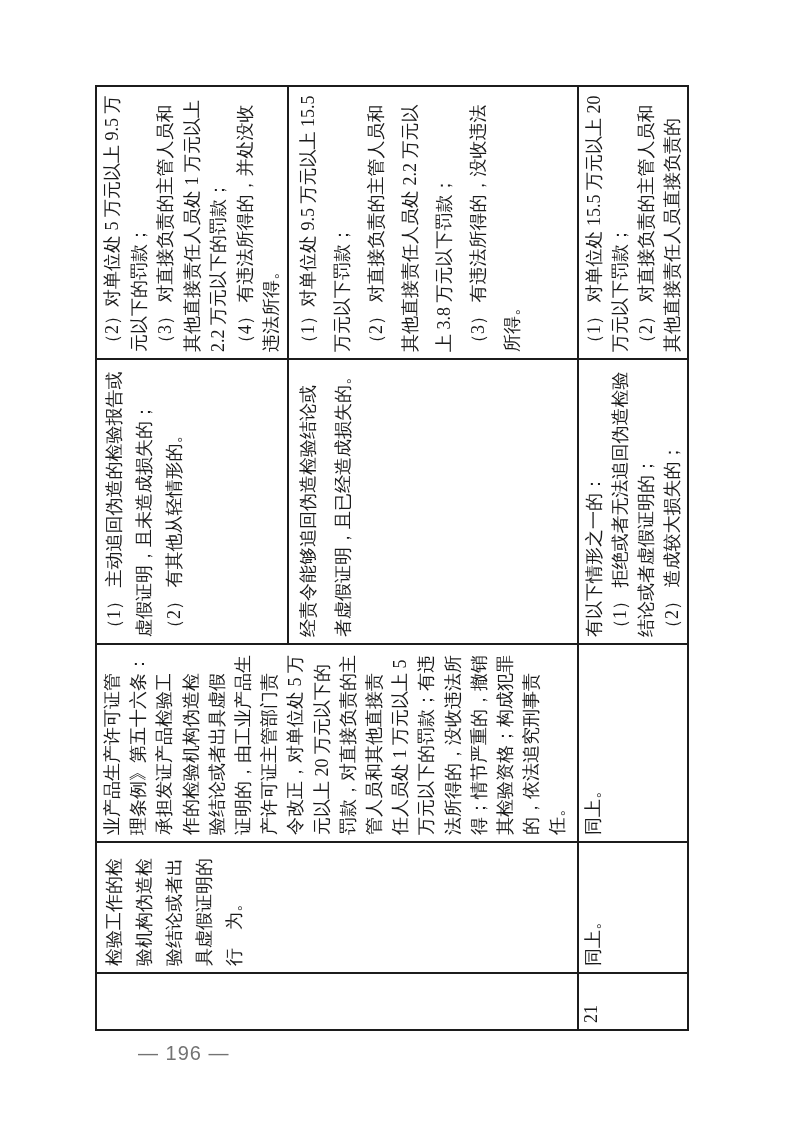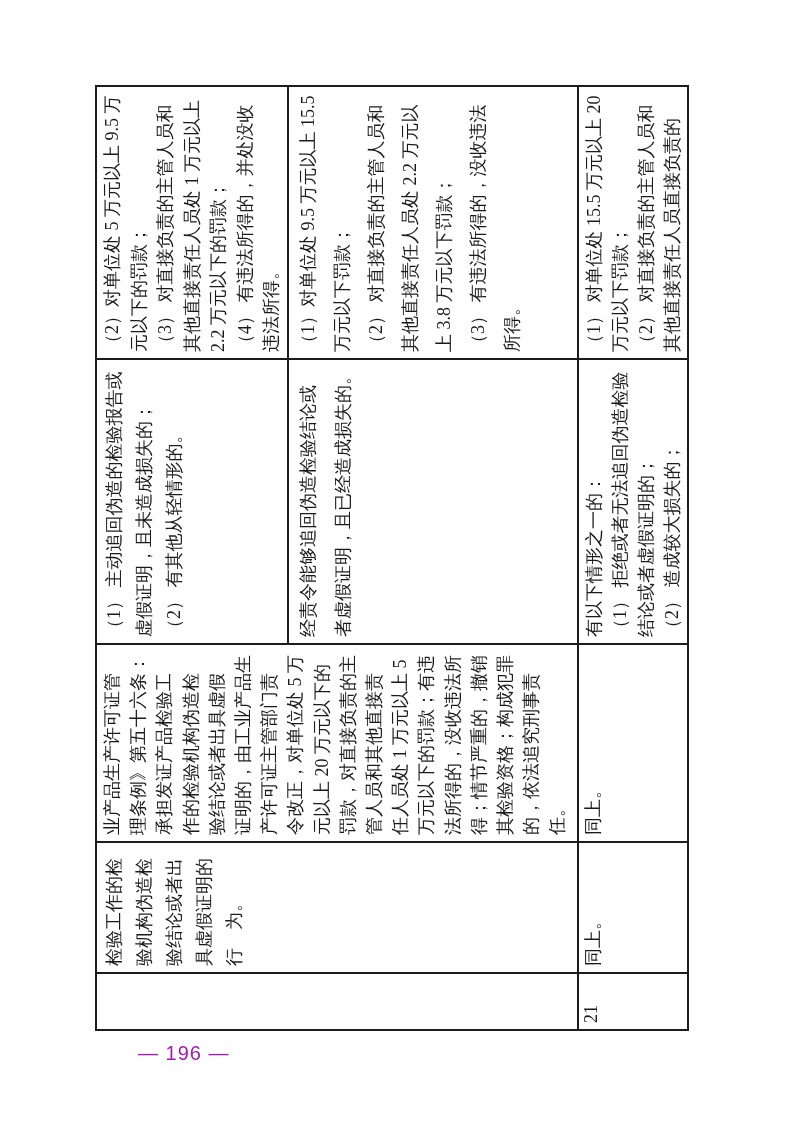--- a/index.html
+++ b/index.html
@@ -40,21 +40,21 @@
   td.c-circ1{line-height:30px;padding-top:4px;}
   td.c-pen1{line-height:26.5px;padding-top:3px;}
   td.c-circ2{line-height:35px;vertical-align:middle;}
   td.c-pen2{line-height:34px;vertical-align:middle;}
   td.c-circ3{line-height:26px;padding-top:2px;}
   td.c-pen3{line-height:26px;padding-top:2px;}
   td.c-same{vertical-align:middle;padding-left:20px;line-height:24px;}
   td.c-serial3{vertical-align:middle;text-align:center;font-size:20px;}
   .footer{
     position:absolute;left:138px;top:1042px;
-    font-size:20px;letter-spacing:1px;color:#a21caf;
+    font-size:20px;letter-spacing:1px;color:#737373;
     font-family:"Liberation Sans","DejaVu Sans",sans-serif;
   }
 </style>
 </head>
 <body>
 
 <div class="page">
   <div class="table-rotated">
     <table class="ptable">
       <colgroup>

